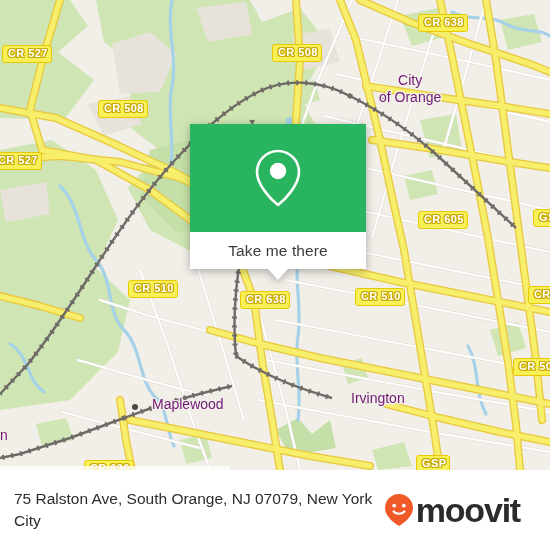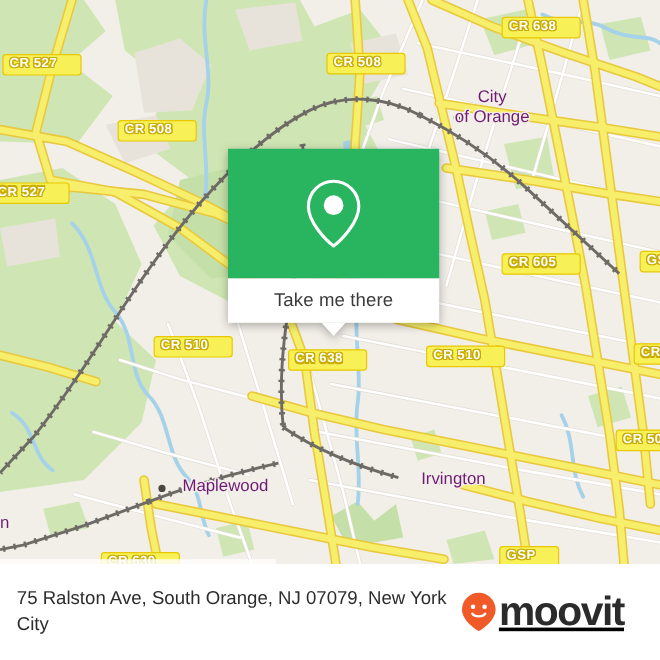--- a/index.html
+++ b/index.html
@@ -32,21 +32,21 @@
   
   .shield {
     position: absolute;
     background: #f7f056;
     border: 1.5px solid #e8c800;
     border-radius: 3px;
     color: #ffffff;
     font-size: 11px;
     font-weight: bold;
     letter-spacing: .4px;
-    padding: 1px 19px 2px 5px;
+    padding: 1px 3px 2px 5px;
     line-height: 13px;
     white-space: nowrap;
     text-shadow:
       -1px 0 #c9ab00, 1px 0 #c9ab00, 0 -1px #c9ab00, 0 1px #c9ab00,
       -1px -1px #c9ab00, 1px -1px #c9ab00, -1px 1px #c9ab00, 1px 1px #c9ab00;
   }
   .place {
     position: absolute;
     color: #701a75;
     font-size: 14px;
@@ -137,21 +137,20 @@
     color: #2c2c2c;
     line-height: 22px;
     padding-right: 10px;
     max-width: 400px;
   }
   #footer-logo {
     flex: 0 0 auto;
     display: flex;
     align-items: center;
     gap: 2px;
-    text-decoration: underline;
   }
   #logo-pin {
     width: 30px; height: 34px;
     position: relative;
   }
   #logo-word {
     font-size: 34px;
     font-weight: bold;
     color: #2b2b2b;
     letter-spacing: -1.2px;

